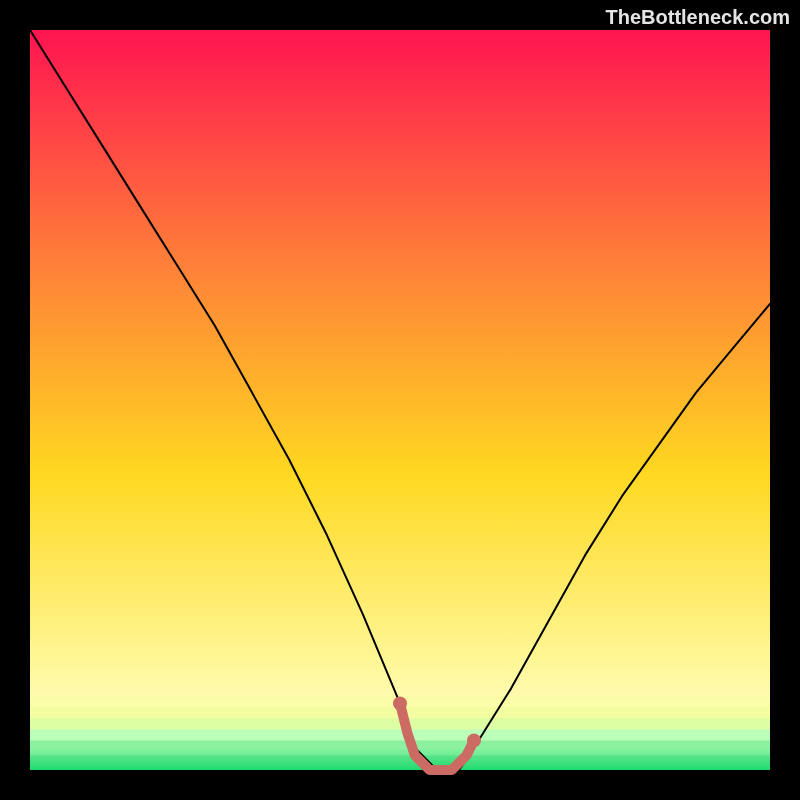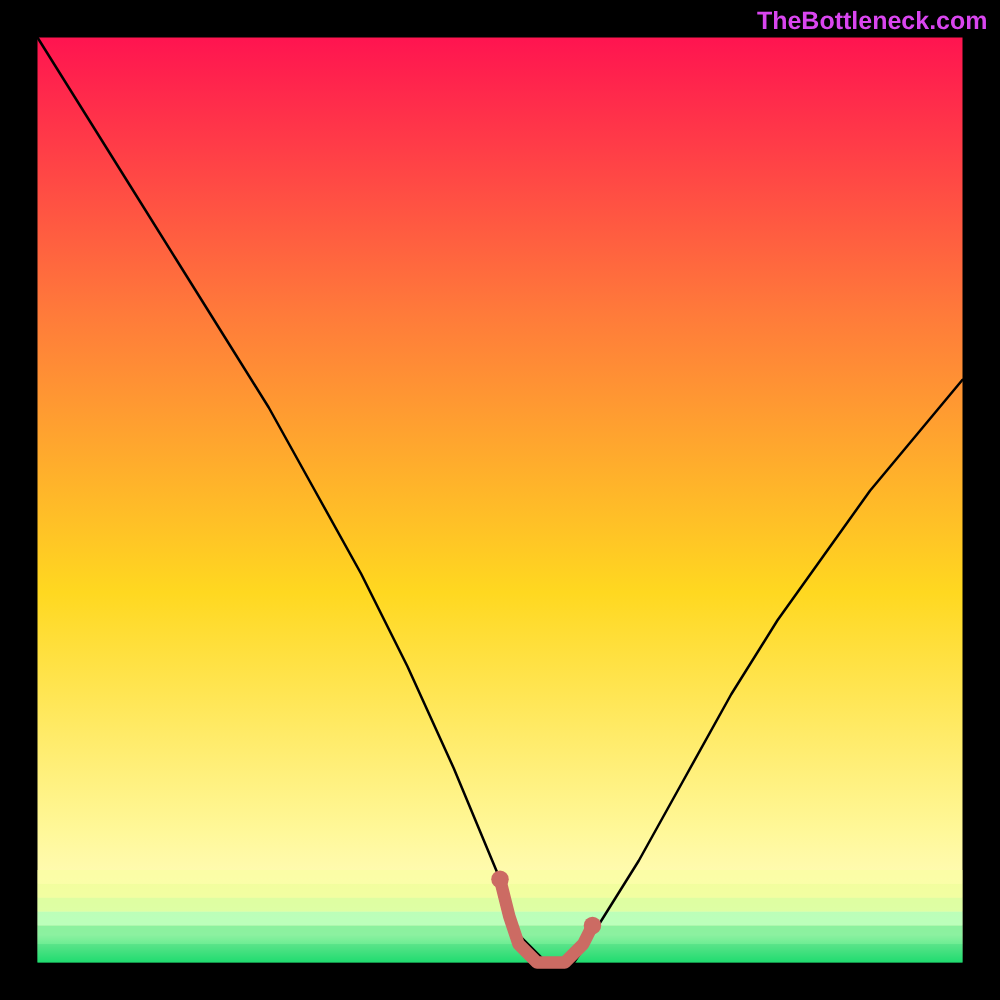--- a/index.html
+++ b/index.html
@@ -14,21 +14,21 @@
   .chart-container {
     position: relative;
     width: 800px;
     height: 800px;
     background: #000;
   }
   .attribution {
     position: absolute;
     top: 6px;
     right: 10px;
-    color: #d946ef;
+    color: #e5e5e5;
     font-size: 20px;
     font-weight: bold;
     z-index: 10;
   }
   svg {
     display: block;
   }
 </style>
 </head>
 <body>

